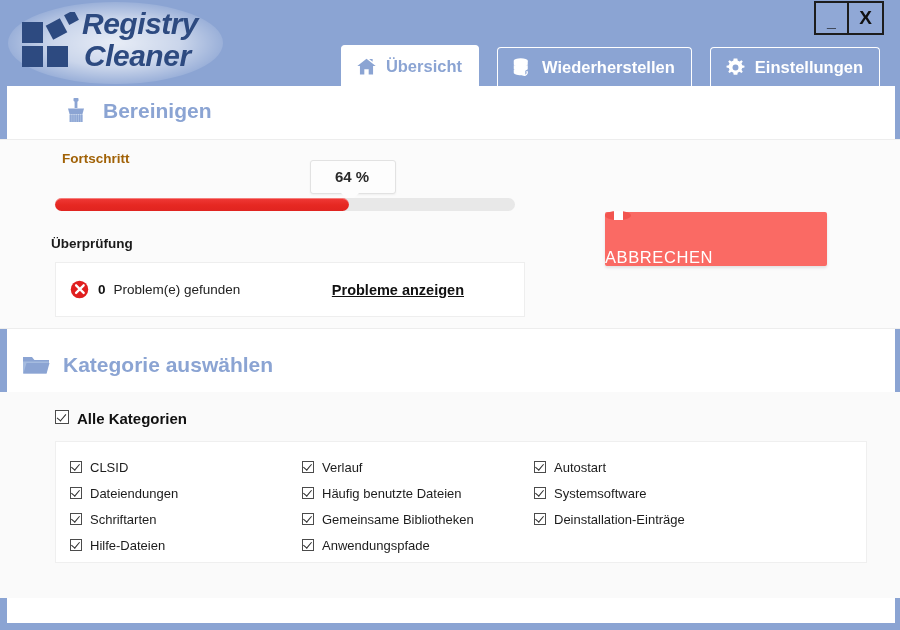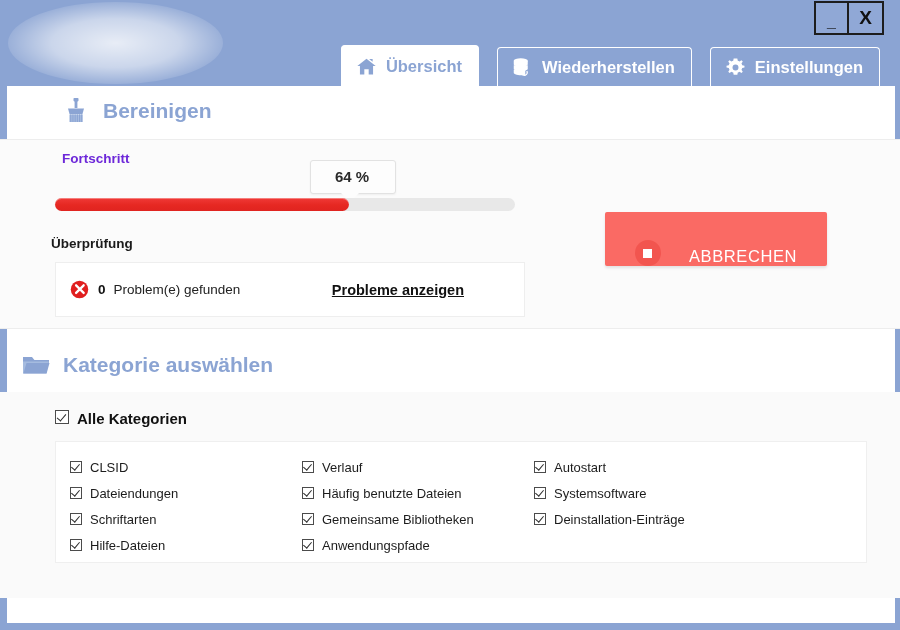--- a/index.html
+++ b/index.html
@@ -148,21 +148,21 @@
   }
   #cat-panel {
     left: -7px; top: 392px; width: 900px; height: 206px;
     background: #fafafa;
     border: none;
   }
 
   
   .lbl-fortschritt {
     position: absolute; left: 55px; top: 151px;
-    font-size: 13.5px; font-weight: bold; color: #6d28d9;
+    font-size: 13.5px; font-weight: bold; color: #a16207;
   }
   .progress-track {
     position: absolute;
     left: 48px; top: 198px;
     width: 460px; height: 13px;
     background: #e8e8e8;
     border-radius: 7px;
   }
   .progress-fill {
     position: absolute; left: 0; top: 0;
@@ -226,24 +226,25 @@
   }
 
   
   .cancel-btn {
     position: absolute;
     left: 598px; top: 212px;
     width: 222px; height: 54px;
     background: #fa6a64;
     border-radius: 2px;
     display: flex;
-    align-items: flex-end;
+    align-items: flex-start;
     justify-content: center;
     gap: 28px;
     box-shadow: 0 2px 3px rgba(0,0,0,0.10);
+    flex-direction: column;
   }
   .cancel-btn .stop-ico {
     width: 26px; height: 26px;
     border-radius: 50%;
     background: #f2554f;
     display: flex; align-items: center; justify-content: center;
   }
   .cancel-btn .stop-ico i {
     display:block; width: 9px; height: 9px; background: #ffffff;
   }
@@ -301,20 +302,33 @@
   .cbx.big.checked:after { left: 3px; top: 1px; width: 4px; height: 8px; }
 </style>
 </head>
 <body>
 
 <div id="app">
 
   <div class="header">
     <div class="logo-glow"></div>
 
+    <div class="logo-wrap">
+      <svg class="logo-mark" viewBox="0 0 58 55">
+        <rect x="0" y="10" width="21" height="21" fill="#2d4a80"></rect>
+        <rect x="0" y="34" width="21" height="21" fill="#2d4a80"></rect>
+        <rect x="25" y="34" width="21" height="21" fill="#2d4a80"></rect>
+        <rect x="26.5" y="9" width="16" height="16" fill="#2d4a80" transform="rotate(-28 34.5 17)"></rect>
+        <rect x="44" y="0" width="11" height="11" fill="#2d4a80" transform="rotate(-28 49.5 5.5)"></rect>
+      </svg>
+      <div class="logo-text">
+        <span class="l1">Registry</span>
+        <span class="l2">Cleaner</span>
+      </div>
+    </div>
 
     <div class="winbtns">
       <div class="winbtn min">_</div>
       <div class="winbtn">X</div>
     </div>
 
     <div class="tabs">
       <div class="tab active">
         <svg class="ticon" viewBox="0 0 24 24">
           <path d="M12 3 L1.5 11.5 L4.5 11.5 L4.5 21 L9.5 21 L9.5 15 L14.5 15 L14.5 21 L19.5 21 L19.5 11.5 L22.5 11.5 Z" fill="#8ba4d3"></path>

